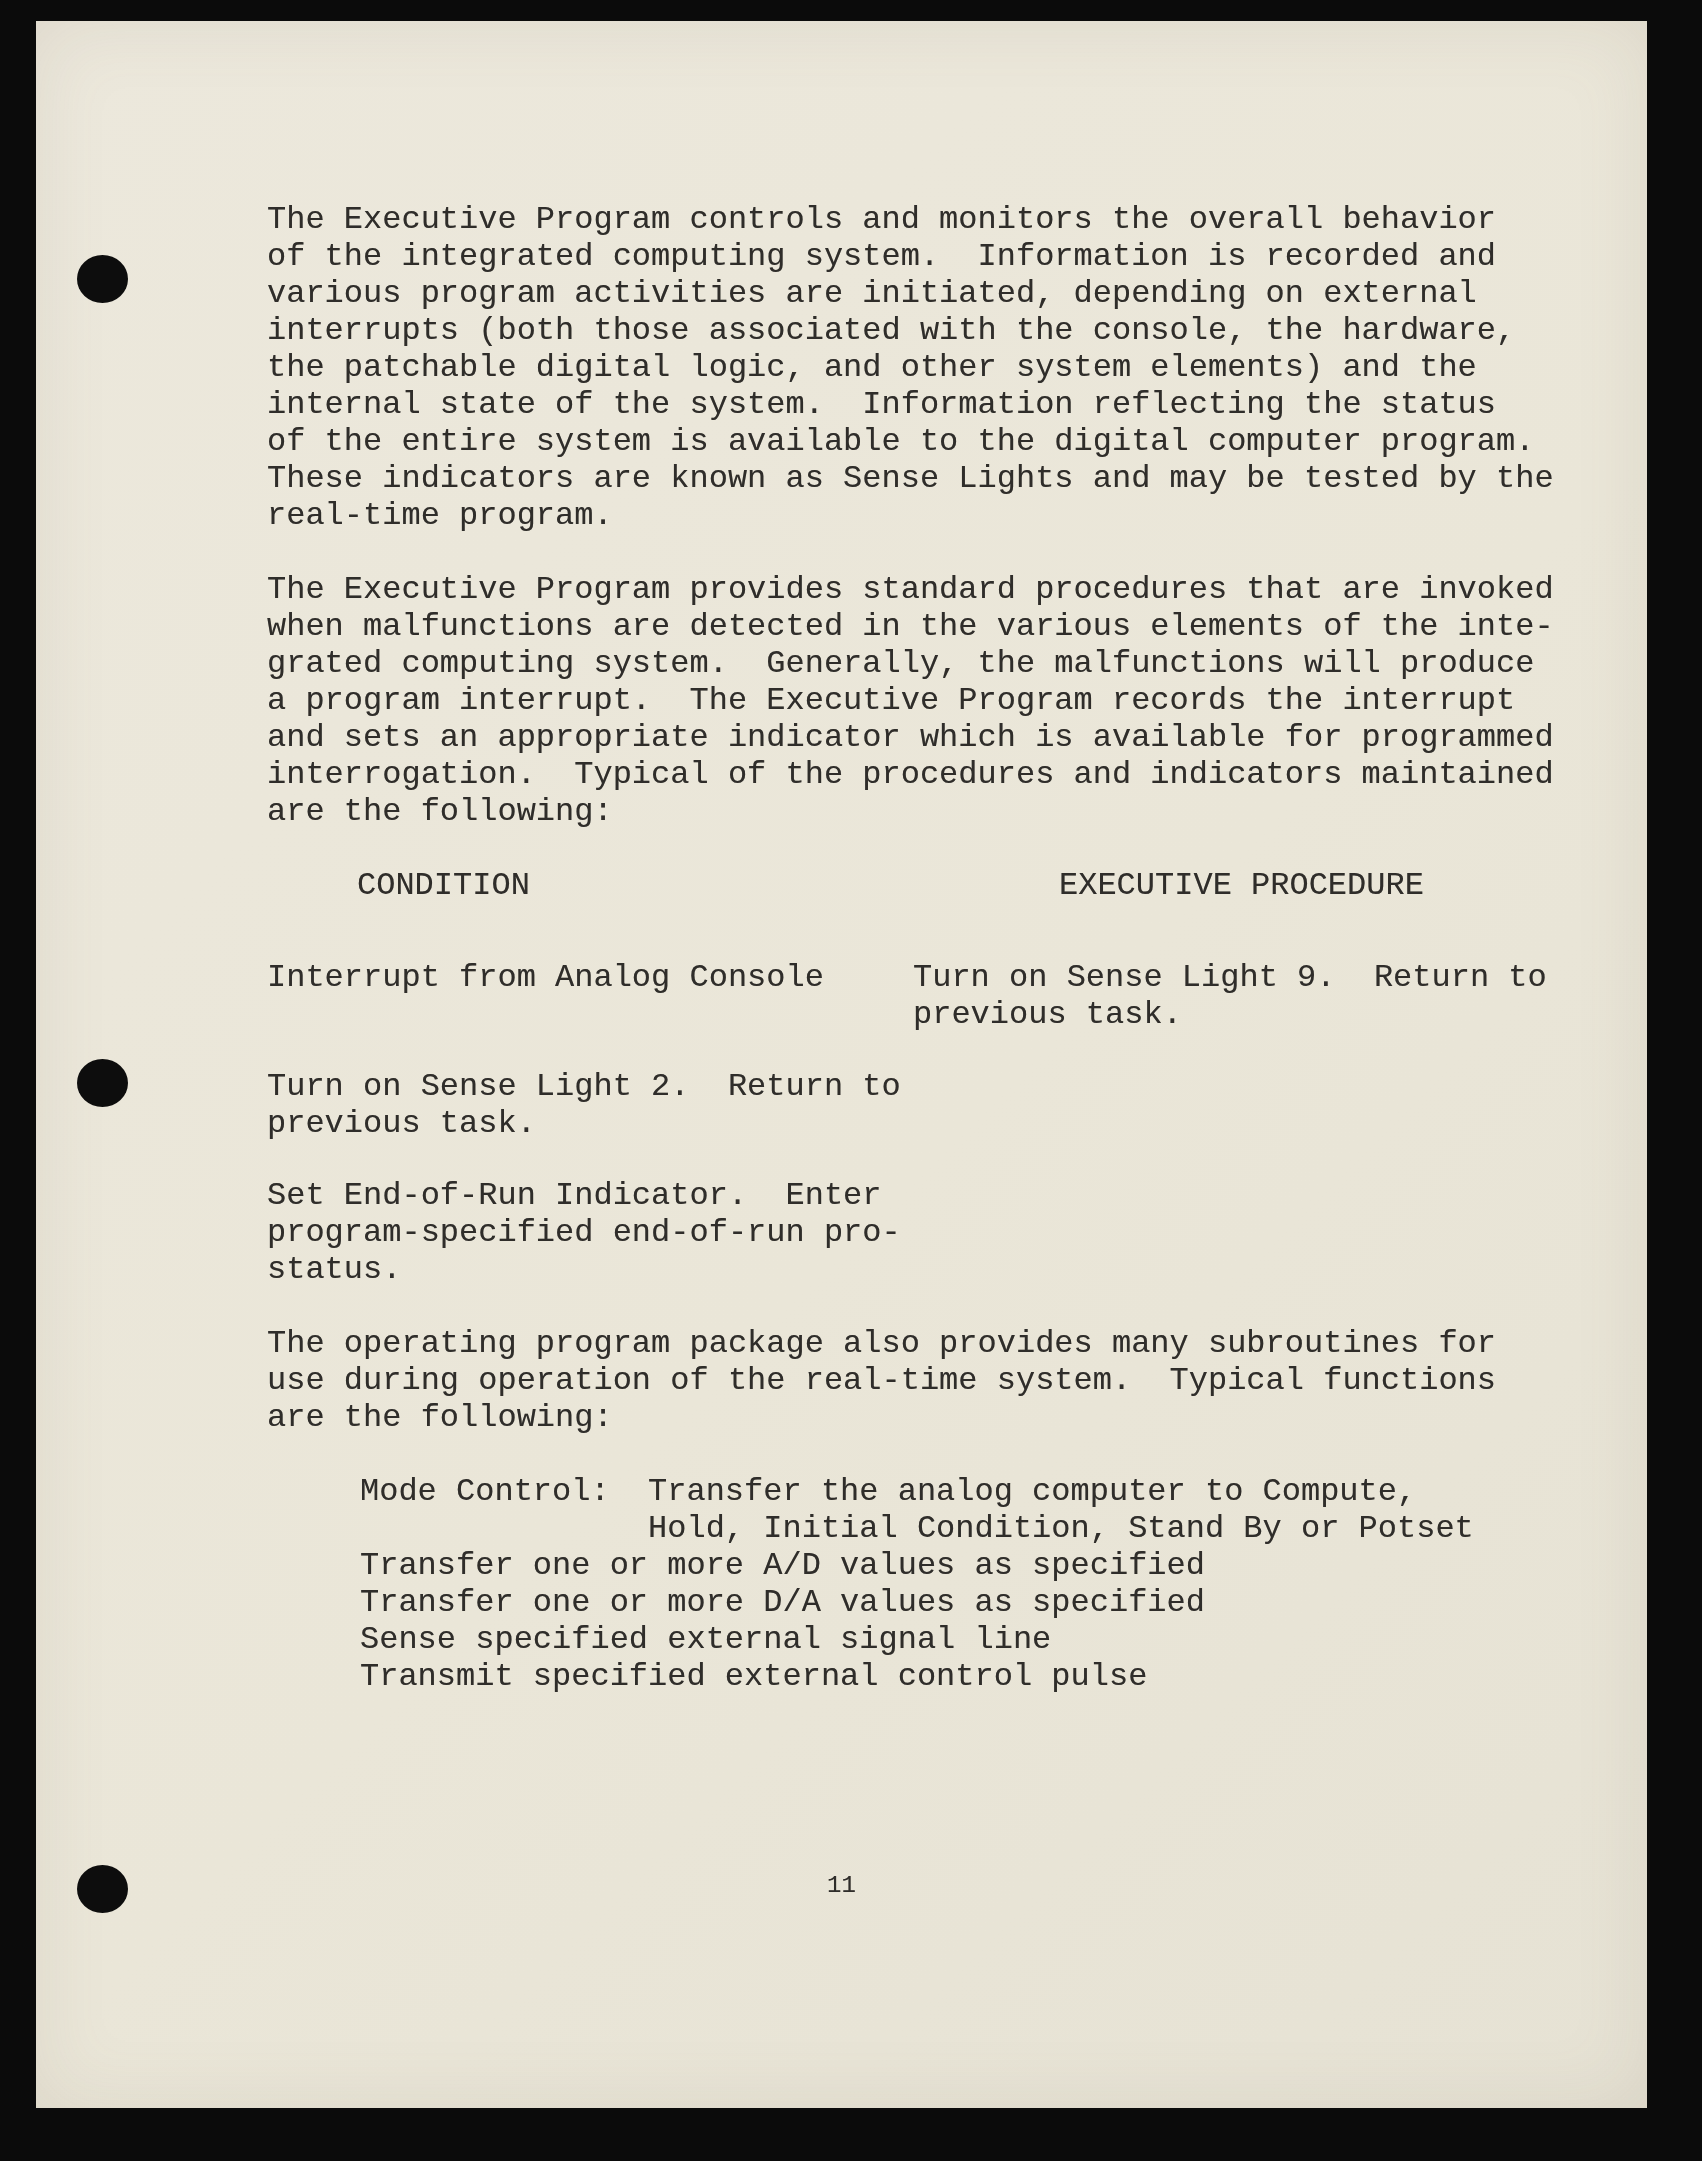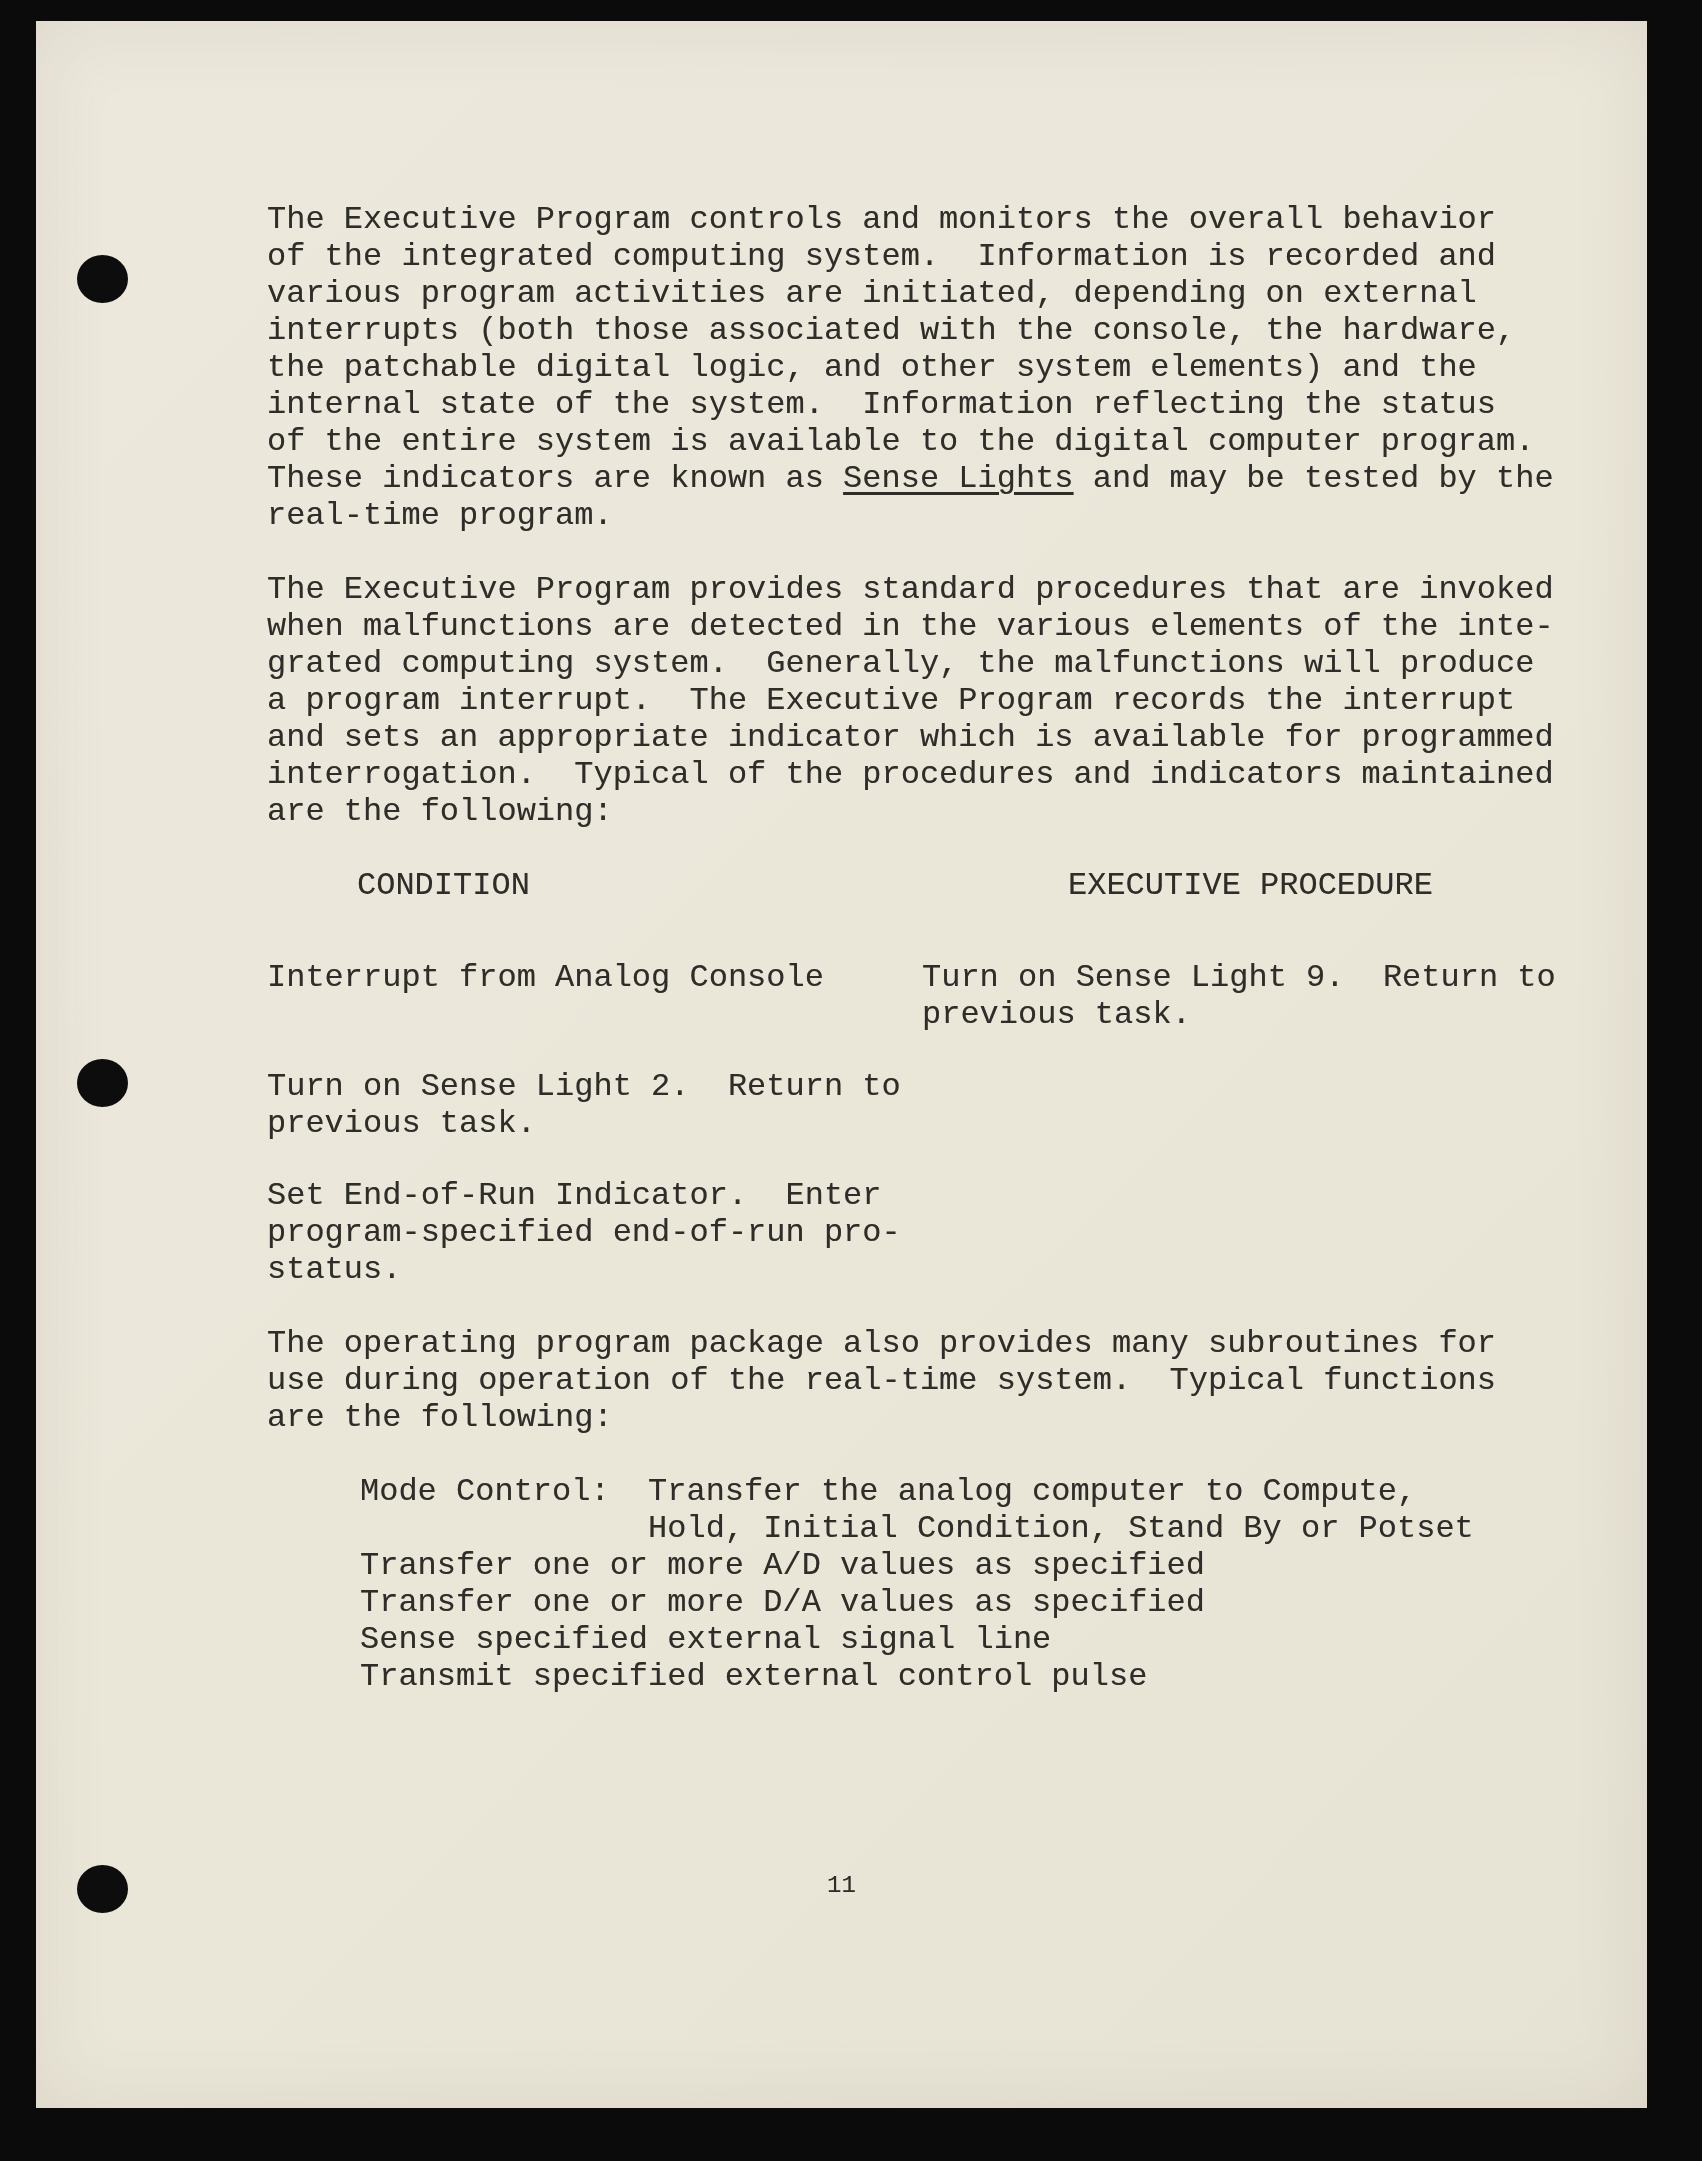--- a/index.html
+++ b/index.html
@@ -46,32 +46,30 @@
     font-size: 32px;
     line-height: 37px;
     color: #2f2d2a;
     text-shadow: 0 0 0.6px rgba(47,45,42,0.35);
   }
   .content p {
     margin: 0 0 37px 0;
     white-space: pre;
   }
   .underline {
-    text-decoration: underline;
     text-underline-offset: 5px;
   }
   .ptable {
     margin: 11.2px 0 37px 0;
   }
   .trow {
     display: flex;
     align-items: flex-start;
     margin-bottom: 35px;
     white-space: pre;
-    gap: 9px;
   }
   .trow.thead { margin-bottom: 55px; }
   .cell-cond {
     flex: 0 0 646px;
     white-space: pre;
   }
   .cell-proc {
     flex: 1 1 auto;
     white-space: pre;
   }

